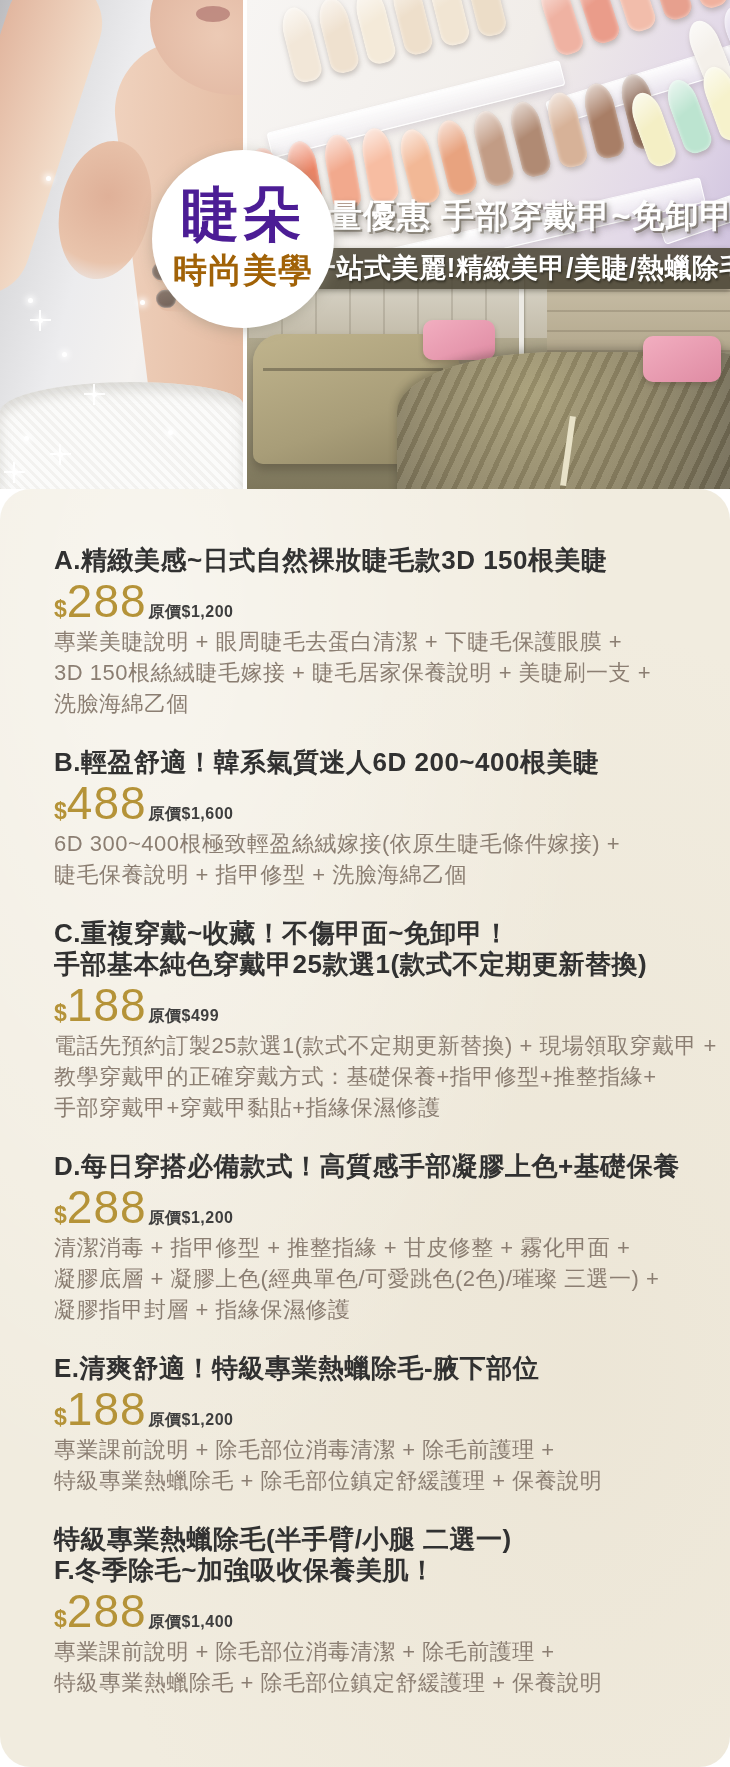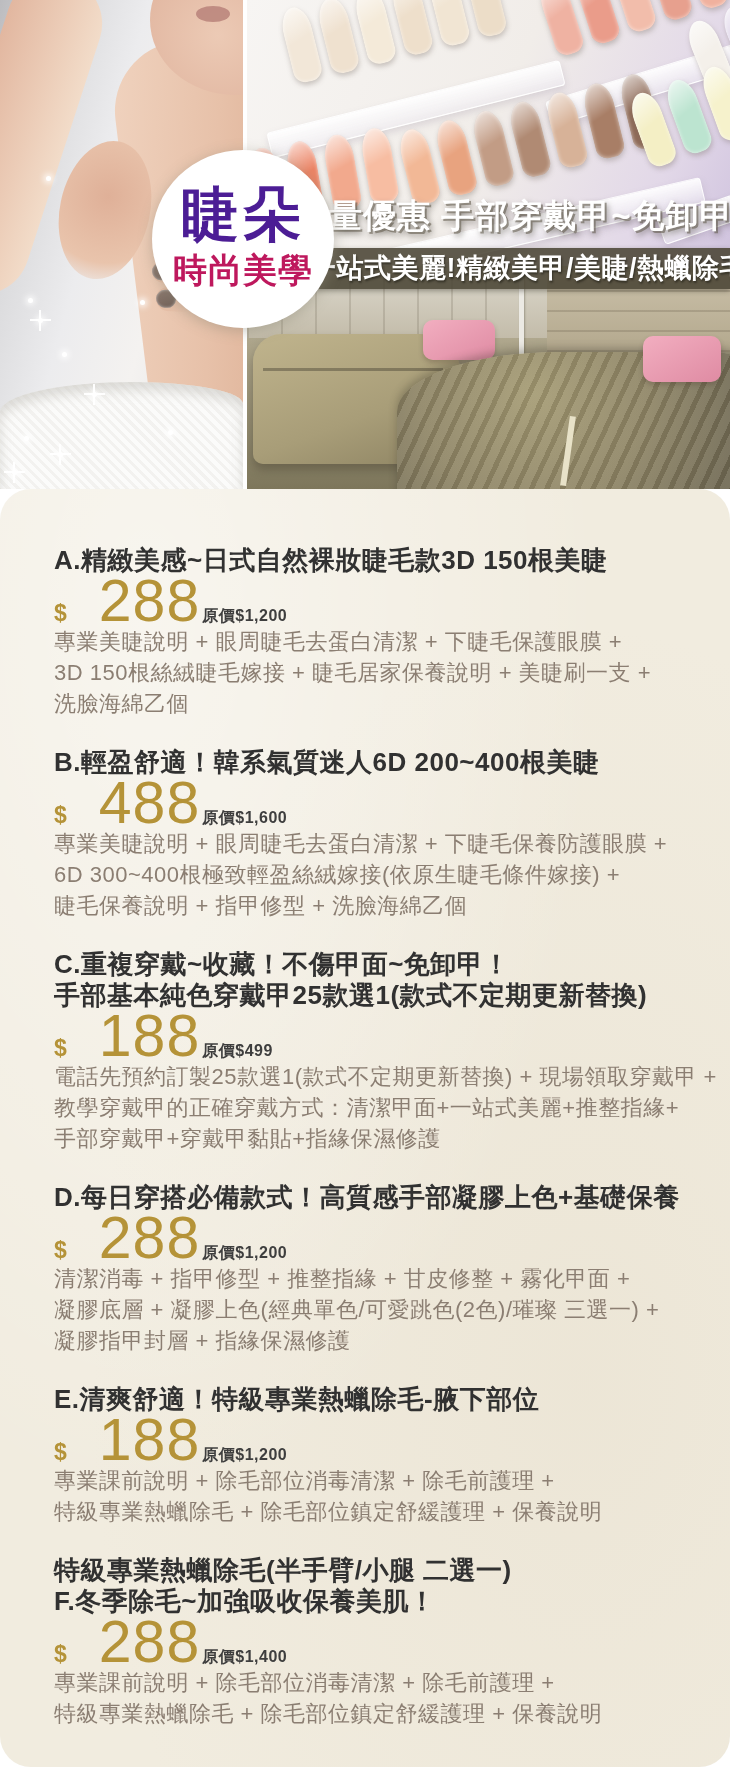--- a/index.html
+++ b/index.html
@@ -89,37 +89,37 @@
     background:rgba(74,68,52,.88);box-shadow:0 2px 5px rgba(40,36,28,.4);}
   .tagline-bar span{display:block;color:#fff;font-size:27px;font-weight:bold;
     line-height:41px;padding-left:13px;letter-spacing:.5px;white-space:nowrap;
     text-shadow:1px 2px 2px rgba(30,28,20,.6);}
   .logo-circle{position:absolute;left:152px;top:150px;width:182px;height:178px;z-index:6;
     border-radius:50%;background:#ffffff;box-shadow:0 3px 14px rgba(140,135,118,.45);
     text-align:center;}
   .logo-main{margin-top:34px;font-family:"DejaVu Serif","Liberation Serif",serif;
     font-weight:bold;font-size:58px;line-height:60px;letter-spacing:4px;color:#4c1d95;}
   .logo-sub{margin-top:8px;font-family:"DejaVu Serif","Liberation Serif",serif;
-    font-weight:bold;font-size:34px;line-height:36px;letter-spacing:1px;color:#be185d;
+    font-weight:bold;font-size:34px;line-height:36px;letter-spacing:1px;color:#a16207;
     text-shadow:0 0 3px #fff,0 0 6px #fff,0 0 8px #fff;}
 
   
   .content{position:absolute;left:0;top:489px;width:730px;height:1278px;
     background:
       radial-gradient(ellipse at 20% 10%,rgba(255,255,255,.5) 0%,rgba(255,255,255,0) 55%),
       radial-gradient(ellipse at 80% 70%,rgba(222,211,188,.25) 0%,rgba(255,255,255,0) 60%),
       #f1ecdf;
     box-sizing:border-box;padding:56px 14px 0 54px;border-radius:31px;}
   .service{margin:0 0 28px 0;}
   .s-title{margin:0;font-size:26px;line-height:31px;font-weight:bold;color:#313131;
     letter-spacing:.5px;white-space:nowrap;}
   .s-title:empty{display:none;}
   .price-row{height:50px;display:flex;align-items:baseline;}
   .cur{font-size:23px;font-weight:bold;color:#b59338;}
-  .amt{font-size:59px;line-height:50px;color:#b59338;letter-spacing:1px;margin-left:32px;}
+  .amt{font-size:46px;line-height:50px;color:#b59338;letter-spacing:1px;}
   .orig{font-size:16px;font-weight:bold;color:#3e3e3e;margin-left:2px;letter-spacing:.5px;}
   .desc-line{margin:0;font-size:22px;line-height:31px;color:#8b7e72;
     letter-spacing:.5px;white-space:nowrap;}
   .desc-line:empty{display:none;}
 </style>
 </head>
 <body>
 
 <div class="page">
 
@@ -246,35 +246,34 @@
     </section>
 
     <section class="service">
       <h2 class="s-title">B.輕盈舒適！韓系氣質迷人6D 200~400根美睫</h2>
 
       <div class="price-row">
         <span class="cur">$</span>
         <span class="amt">488</span>
         <span class="orig">原價$1,600</span>
       </div>
-      <p class="desc-line">專業美睫說明 + 眼周睫毛去蛋白清潔 + 下睫毛保養防護眼膜 +</p>
       <p class="desc-line">6D 300~400根極致輕盈絲絨嫁接(依原生睫毛條件嫁接) +</p>
       <p class="desc-line">睫毛保養說明 + 指甲修型 + 洗臉海綿乙個</p>
     </section>
 
     <section class="service">
       <h2 class="s-title">C.重複穿戴~收藏！不傷甲面~免卸甲！</h2>
       <h2 class="s-title">手部基本純色穿戴甲25款選1(款式不定期更新替換)</h2>
       <div class="price-row">
         <span class="cur">$</span>
         <span class="amt">188</span>
         <span class="orig">原價$499</span>
       </div>
       <p class="desc-line">電話先預約訂製25款選1(款式不定期更新替換) + 現場領取穿戴甲 +</p>
-      <p class="desc-line">教學穿戴甲的正確穿戴方式：清潔甲面+一站式美麗+推整指緣+</p>
+      <p class="desc-line">教學穿戴甲的正確穿戴方式：基礎保養+指甲修型+推整指緣+</p>
       <p class="desc-line">手部穿戴甲+穿戴甲黏貼+指緣保濕修護</p>
     </section>
 
     <section class="service">
       <h2 class="s-title">D.每日穿搭必備款式！高質感手部凝膠上色+基礎保養</h2>
 
       <div class="price-row">
         <span class="cur">$</span>
         <span class="amt">288</span>
         <span class="orig">原價$1,200</span>

